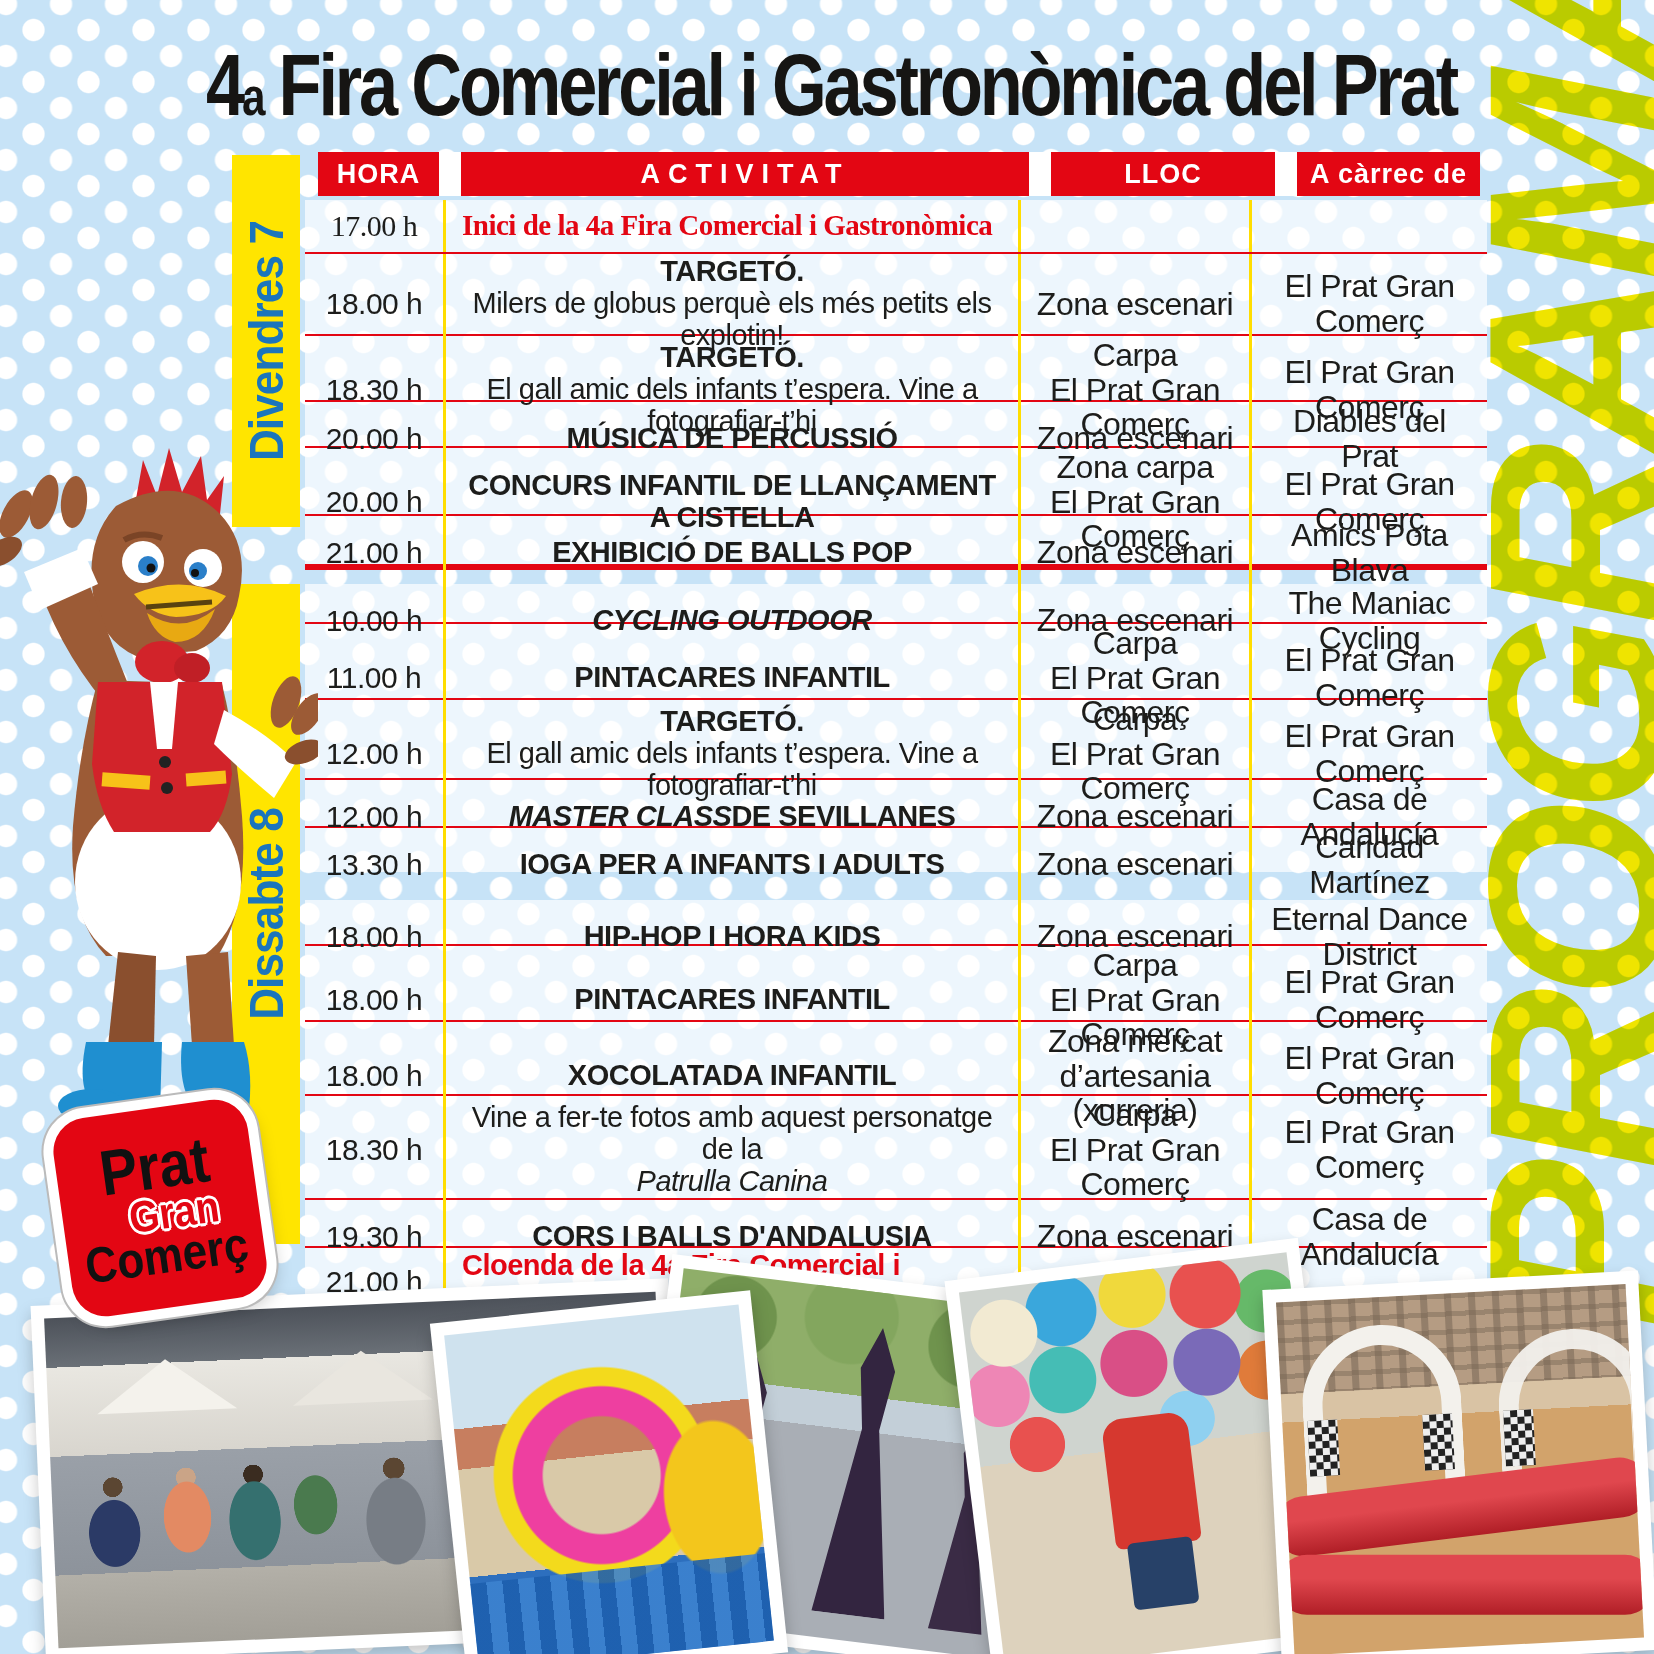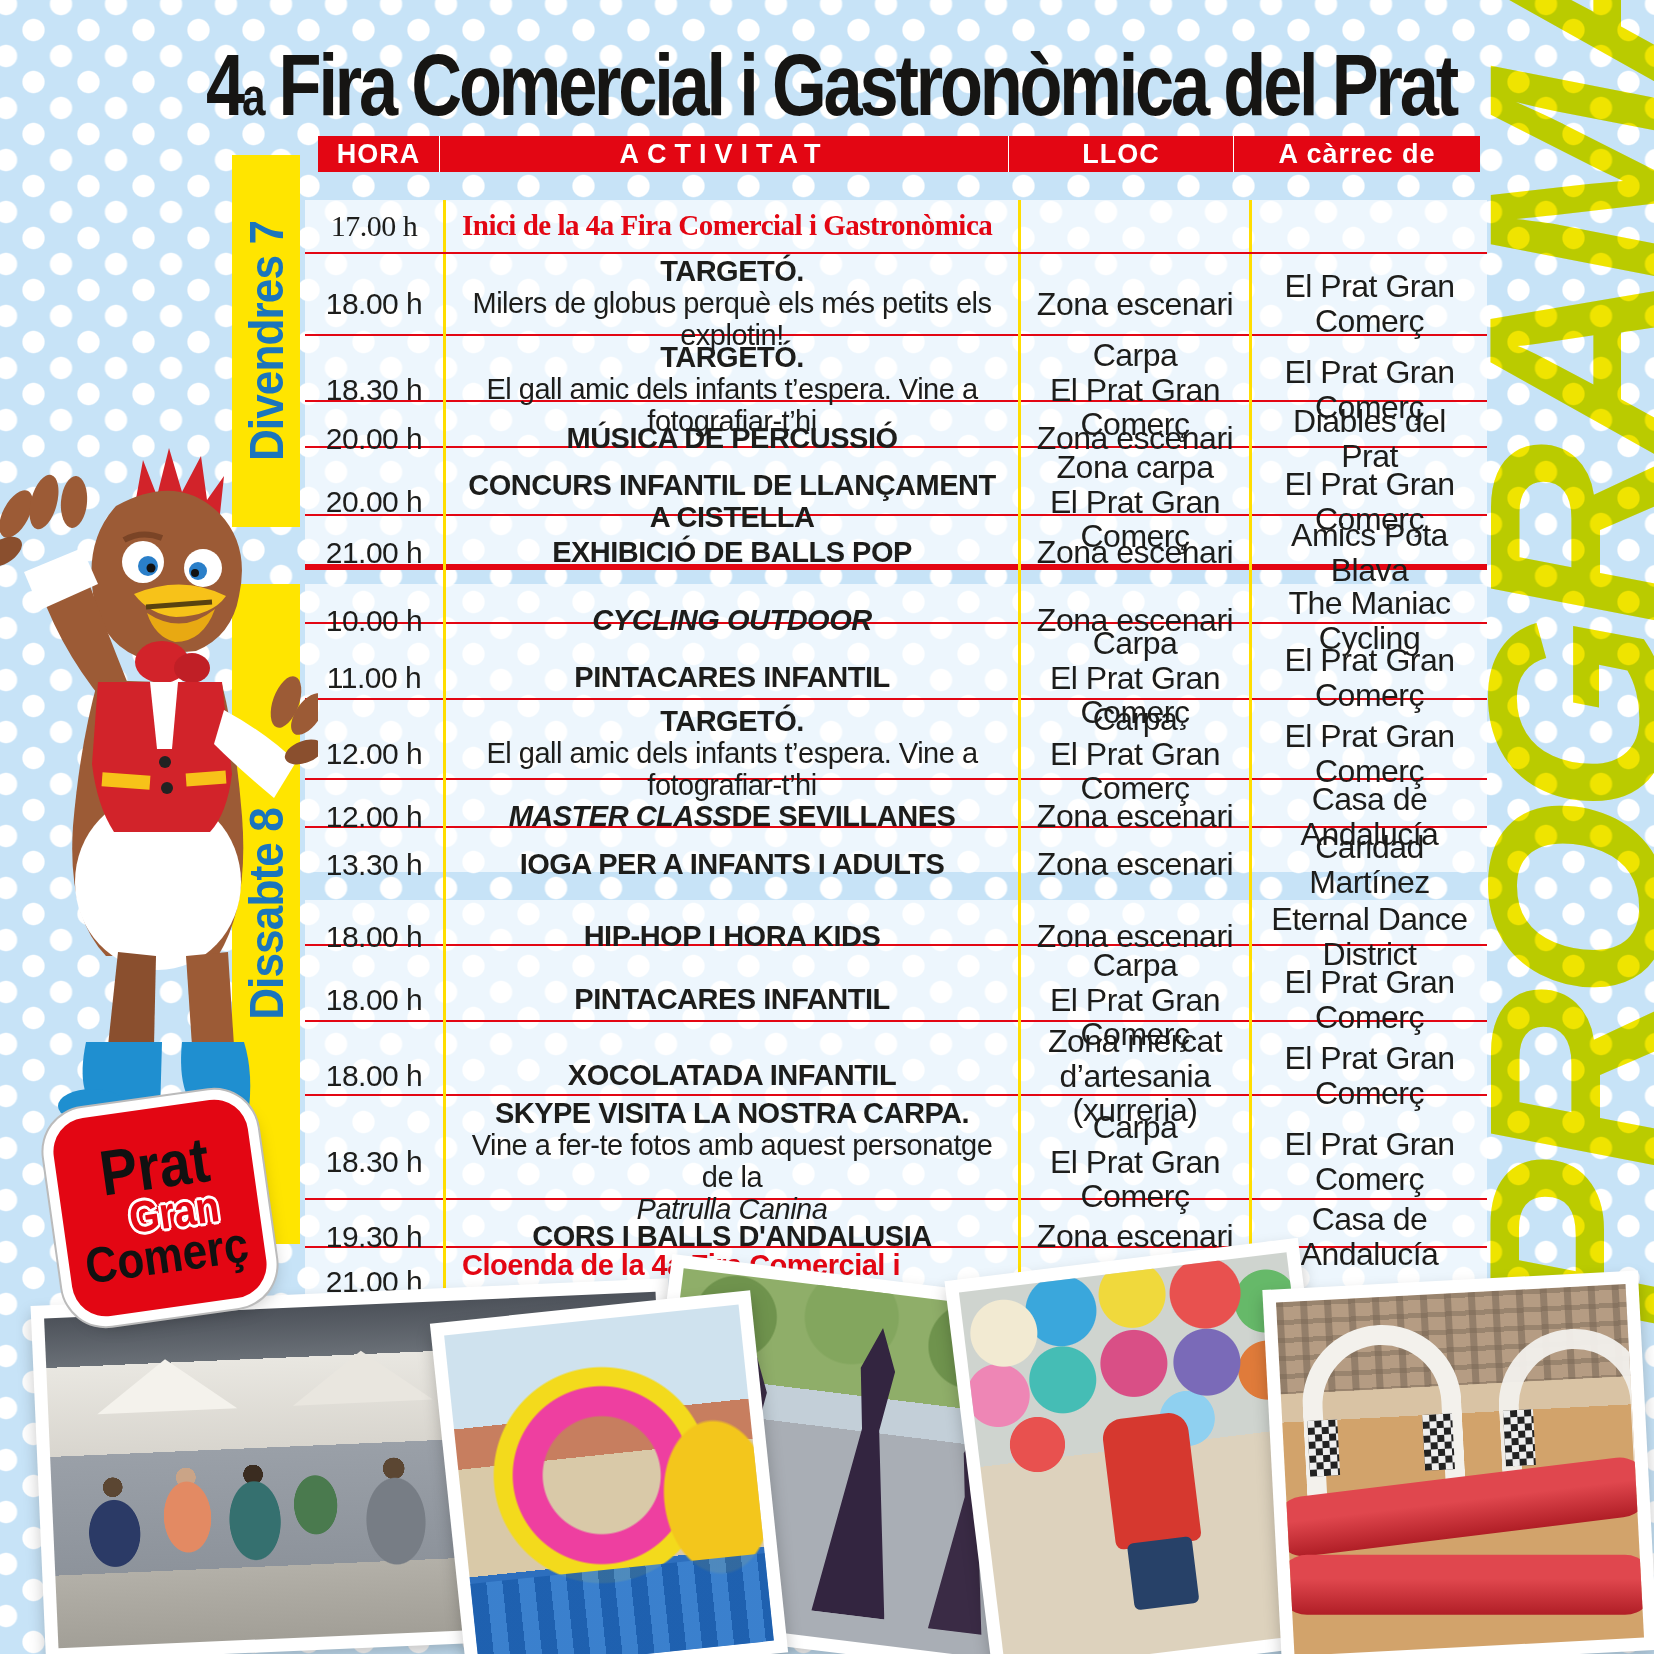--- a/index.html
+++ b/index.html
@@ -23,22 +23,22 @@
   
   .programa{
     position:absolute;left:1448px;top:1330px;width:1215px;height:300px;
     transform:rotate(-90deg);transform-origin:0 0;
     font-size:255px;line-height:1.02;font-weight:bold;letter-spacing:-12px;
     color:#efe400;mix-blend-mode:multiply;white-space:nowrap;z-index:5;
     transform-box:border-box;font-style:italic;
   }
   
   .thead{
-    position:absolute;left:318px;top:136px;width:1162px;height:36px;z-index:2;
-    display:grid;grid-template-columns:121px 568px 224px 1fr;column-gap:1px;
+    position:absolute;left:318px;top:152px;width:1162px;height:44px;z-index:2;
+    display:grid;grid-template-columns:121px 568px 224px 1fr;column-gap:22px;
     background:#fff;
   }
   .th{
     background:#e30613;color:#fff;font-weight:bold;font-size:27px;
     display:flex;align-items:center;justify-content:center;letter-spacing:1px;
   }
   .th-act{letter-spacing:8px;}
   
   .day-bar{position:absolute;width:68px;background:#ffe500;z-index:2;}
   .bar-fri{left:232px;top:155px;height:372px;}
@@ -267,22 +267,21 @@
       </div>
       <div class="row" style="height: 72px;">
         <div class="cell c-time">18.00 h</div>
         <div class="cell c-act"><span class="seg-b">XOCOLATADA INFANTIL</span></div>
         <div class="cell c-lloc">Zona mercat
 d’artesania (xurreria)</div>
         <div class="cell c-car">El Prat Gran Comerç</div>
       </div>
       <div class="row" style="height: 102px;">
         <div class="cell c-time">18.30 h</div>
-        <div class="cell c-act"><span class="seg-b">SKYPE VISITA LA NOSTRA CARPA.
-</span><span class="seg-r">Vine a fer-te fotos amb aquest personatge de la </span><span class="seg-i">Patrulla Canina</span></div>
+        <div class="cell c-act"><span class="seg-r">Vine a fer-te fotos amb aquest personatge de la </span><span class="seg-i">Patrulla Canina</span></div>
         <div class="cell c-lloc">Carpa
 El Prat Gran Comerç</div>
         <div class="cell c-car">El Prat Gran Comerç</div>
       </div>
       <div class="row" style="height: 46px;">
         <div class="cell c-time">19.30 h</div>
         <div class="cell c-act"><span class="seg-b">CORS I BALLS D'ANDALUSIA</span></div>
         <div class="cell c-lloc">Zona escenari</div>
         <div class="cell c-car">Casa de Andalucía</div>
       </div>

